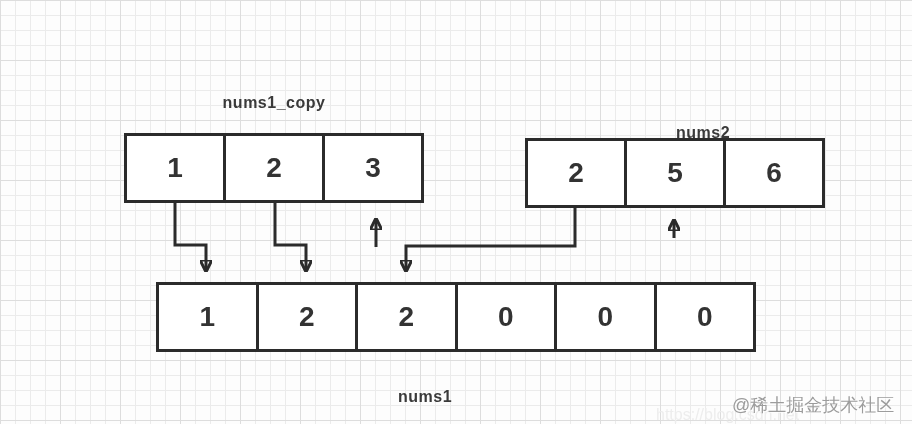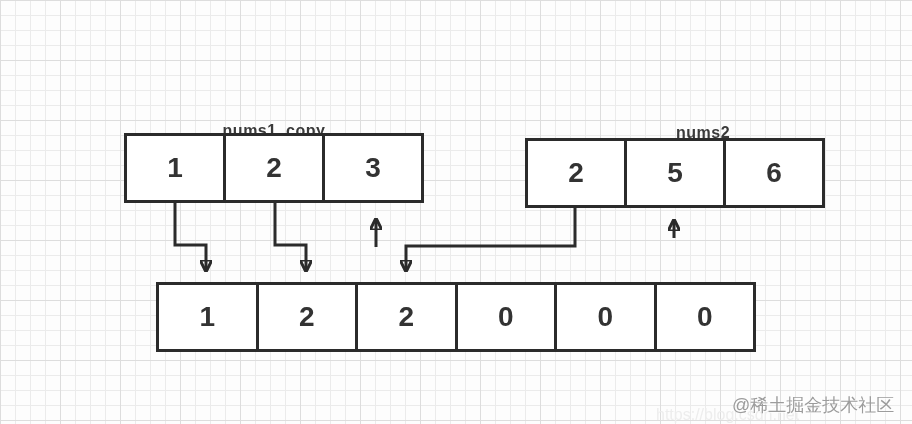--- a/index.html
+++ b/index.html
@@ -38,21 +38,21 @@
     position:absolute;
     font-size:16px;
     font-weight:700;
     color:#3a3a3a;
     text-align:center;
     letter-spacing:0.5px;
   }
   #nums1-copy-array{left:124px;top:133px;width:300px;height:70px;}
   #nums2-array{left:525px;top:138px;width:300px;height:70px;}
   #nums1-array{left:156px;top:282px;width:600px;height:70px;}
-  #nums1-copy-label{left:124px;top:94px;width:300px;margin-top:28px;}
+  #nums1-copy-label{left:124px;top:94px;width:300px;}
   #nums2-label{left:643px;top:81px;width:120px;margin-top:43px;}
   #nums1-label{left:365px;top:388px;width:120px;}
   .arrows-layer{
     position:absolute;left:0;top:0;width:912px;height:424px;
     pointer-events:none;
   }
   .arrows-layer path{fill:none;stroke:#2b2b2b;stroke-width:3;}
   .wm-url{
     position:absolute;left:656px;top:398px;
     font-size:16px;color:#ededed;white-space:nowrap;margin-top:8px;
@@ -66,20 +66,21 @@
 </style>
 </head>
 <body>
 
 <div class="canvas">
 
   <div class="wm-url">https://blog.csdn.net</div>
 
   <div class="arr-label" id="nums1-copy-label">nums1_copy</div>
   <div class="arr-label" id="nums2-label">nums2</div>
+  <div class="arr-label" id="nums1-label">nums1</div>
 
   <div class="array" id="nums1-copy-array">
     <div class="cell">1</div>
     <div class="cell">2</div>
     <div class="cell">3</div>
   </div>
 
   <div class="array" id="nums2-array">
     <div class="cell">2</div>
     <div class="cell">5</div>

